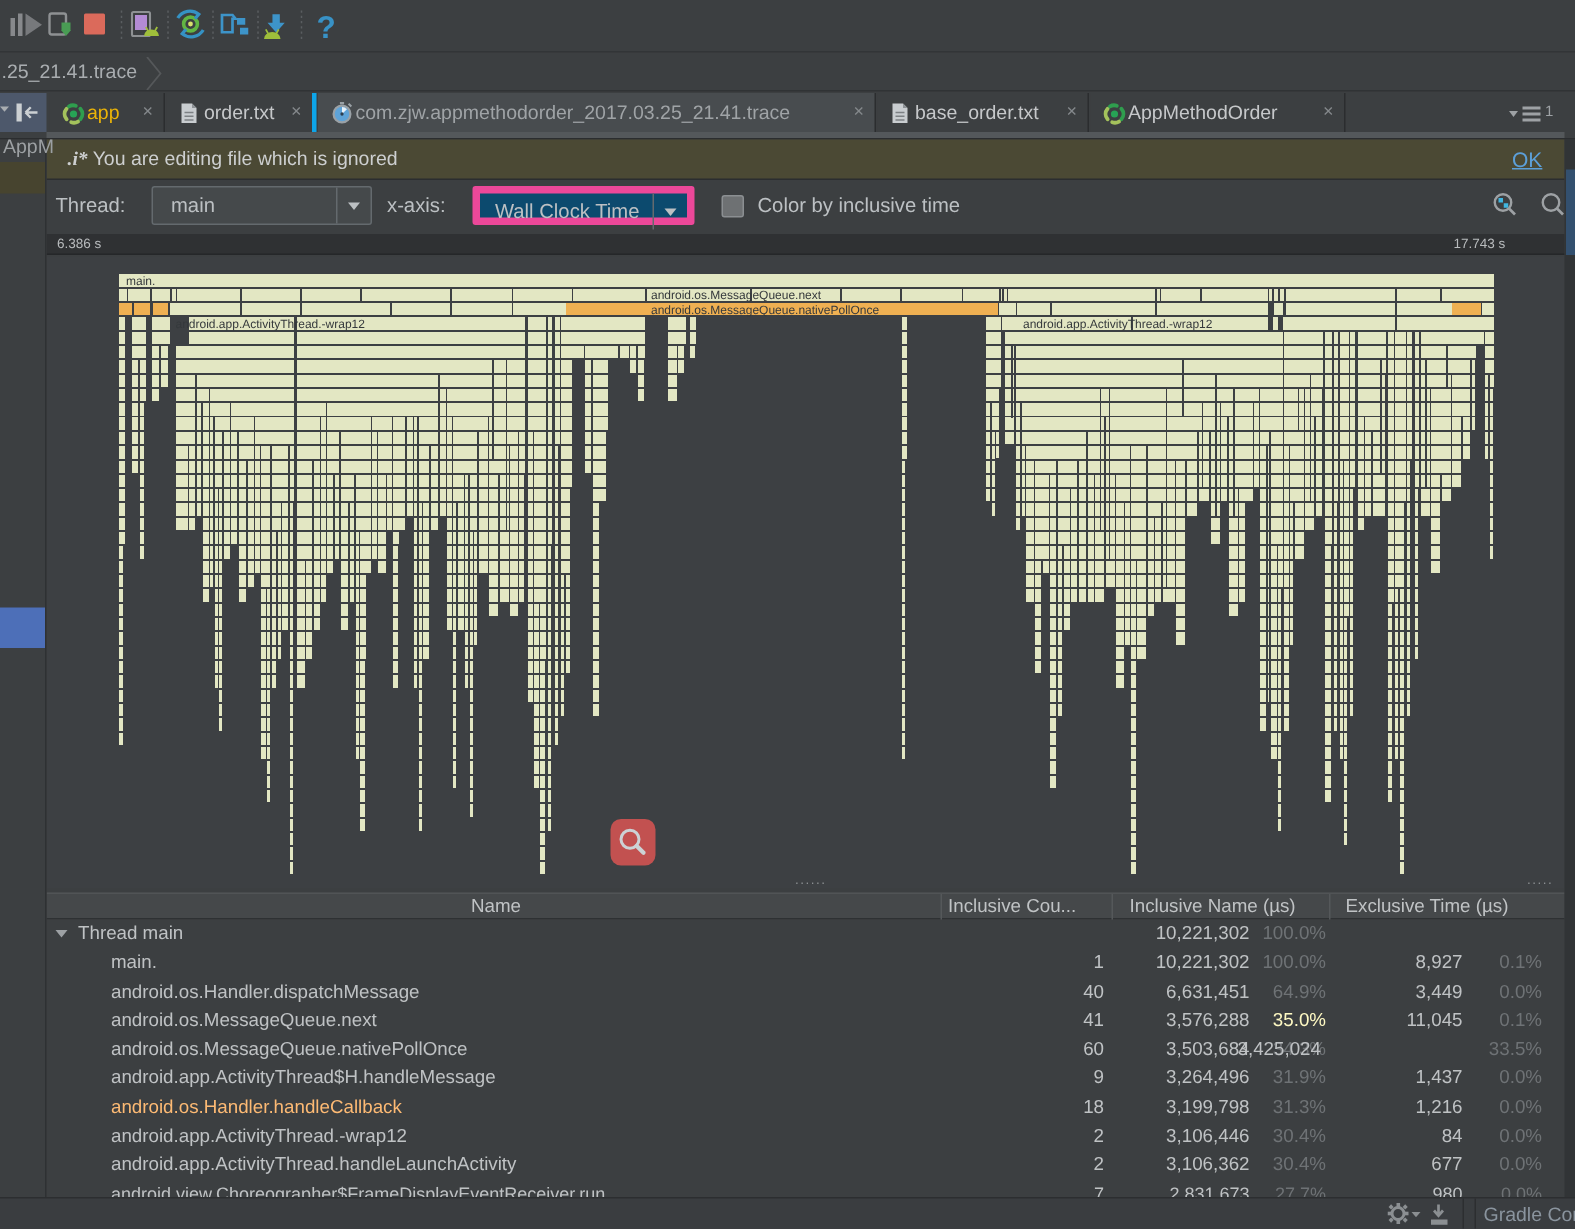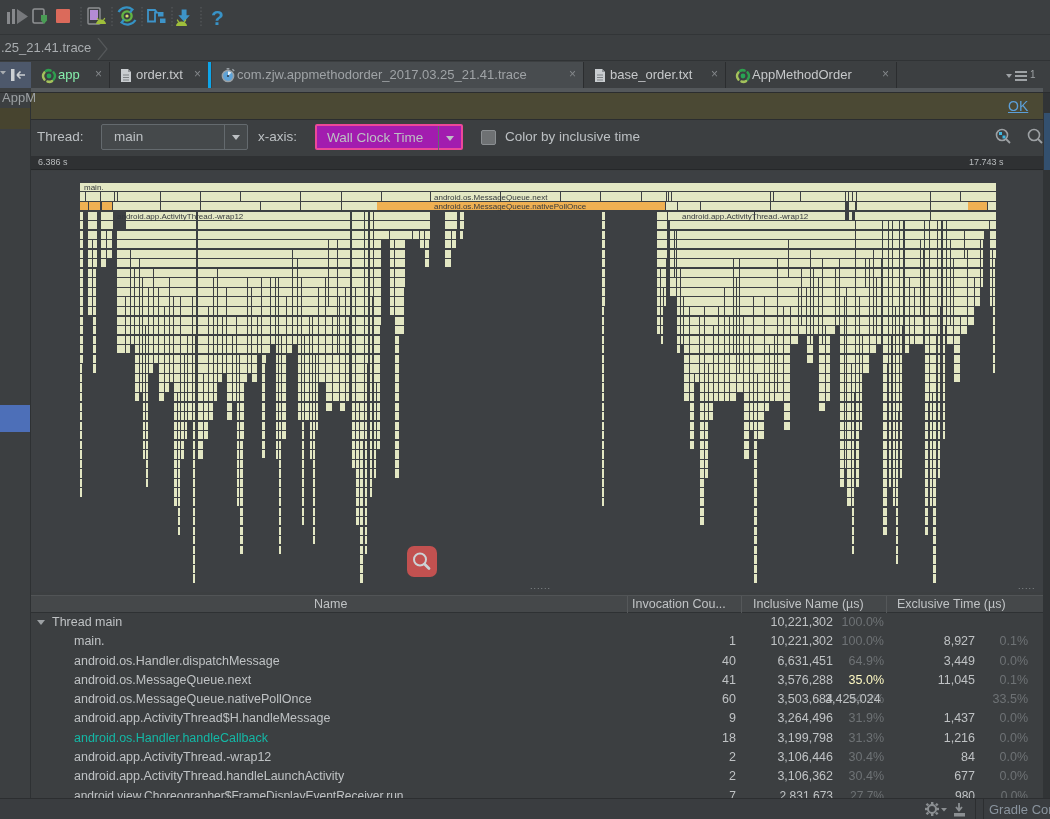--- a/index.html
+++ b/index.html
@@ -76,21 +76,21 @@
 <div class="abs" style="left:33px;top:62px;width:77px;height:26px;background:#3c3f41;border-right:1px solid #2b2d2f">
     <svg class="abs" style="left:8px;top:6px" width="16" height="16">
       <g fill="none" stroke-linecap="round">
         <path d="M12.6 4.5 A5.3 5.3 0 0 1 12.6 11.5" stroke="#2f9e4e" stroke-width="2.6"></path>
         <path d="M3.4 11.5 A5.3 5.3 0 0 1 3.4 4.5" stroke="#a4c25c" stroke-width="2.6"></path>
         <path d="M5 2.9 A5.3 5.3 0 0 1 9.5 2.5" stroke="#2f9e4e" stroke-width="2.6"></path>
         <path d="M11 13.1 A5.3 5.3 0 0 1 6.5 13.5" stroke="#a4c25c" stroke-width="2.6"></path>
       </g>
       <circle cx="8" cy="8" r="2.4" fill="#27a355"></circle>
     </svg>
-    <span class="abs" style="left:25px;top:5px;font-size:13px;color:#86efac;white-space:nowrap">app</span>
+    <span class="abs" style="left:25px;top:5px;font-size:13px;color:#eab308;white-space:nowrap">app</span>
     <span class="abs" style="right:7px;top:5px;font-size:12px;color:#84888b">×</span>
   </div>
 <div class="abs" style="left:111px;top:62px;width:100px;height:26px;background:#3c3f41;border-right:3px solid #0ea5e9">
     <svg class="abs" style="left:8px;top:6px" width="14" height="15">
       <path d="M2 1 h7 l3 3 v10 h-10 z" fill="#c9cdd0"></path>
       <path d="M9 1 l3 3 h-3 z" fill="#8e9296"></path>
       <g stroke="#7d8184" stroke-width="1">
         <line x1="4" y1="7" x2="10" y2="7"></line>
         <line x1="4" y1="9.5" x2="10" y2="9.5"></line>
         <line x1="4" y1="12" x2="10" y2="12"></line>
@@ -138,33 +138,34 @@
   </div>
 <div class="abs" style="right:8px;top:68px;width:36px;height:18px">
  <div class="abs" style="left:0;top:6px;width:0;height:0;border-left:3.5px solid transparent;border-right:3.5px solid transparent;border-top:4.5px solid #9ea2a5"></div>
  <div class="abs" style="left:9px;top:3px;width:12px;height:2px;background:#9ea2a5"></div>
  <div class="abs" style="left:9px;top:7px;width:12px;height:2px;background:#9ea2a5"></div>
  <div class="abs" style="left:9px;top:11px;width:12px;height:2px;background:#9ea2a5"></div>
  <span class="abs" style="left:24px;top:1px;font-size:10px;color:#9ea2a5">1</span>
 </div>
 
 <div class="abs" style="left:31px;top:93px;width:1012px;height:27px;background:#4b4934;border-bottom:1px solid #2b2d2f">
+ <span class="abs" style="left:14px;top:5px;font-size:13px;color:#cdcfd0"><i style="font-family:'Liberation Serif',serif;font-weight:bold">.i*</i> You are editing file which is ignored</span>
  <span class="abs" style="left:977px;top:5px;font-size:14px;color:#5c9fd8;text-decoration:underline">OK</span>
 </div>
 
 <div class="abs" style="left:31px;top:120px;width:1012px;height:36px;background:#3c3f41">
  <span class="abs" style="left:6px;top:9px;font-size:13.5px;color:#bcc0c3">Thread:</span>
  <div class="abs" style="left:70px;top:4px;width:147px;height:26px;background:#45494b;border:1px solid #646a6e;border-radius:2px">
    <span class="abs" style="left:12px;top:4px;font-size:13.5px;color:#bcc0c3">main</span>
    <div class="abs" style="right:0;top:0;width:23px;height:24px;border-left:1px solid #646a6e">
      <div class="tri-d abs" style="left:7px;top:10px"></div>
    </div>
  </div>
  <span class="abs" style="left:227px;top:9px;font-size:13.5px;color:#bcc0c3">x-axis:</span>
- <div class="abs" style="left:284px;top:4px;width:148px;height:26px;background:#a21caf;border:2px solid #ec4899;border-radius:2px">
+ <div class="abs" style="left:284px;top:4px;width:148px;height:26px;background:#0c4a6e;border:5px solid #ec4899;border-radius:2px">
    <span class="abs" style="left:10px;top:4px;font-size:13.5px;color:#bcc0c3">Wall Clock Time</span>
    <div class="abs" style="right:0;top:0;width:23px;height:24px;border-left:1px solid #646a6e">
      <div class="tri-d abs" style="left:7px;top:10px"></div>
    </div>
  </div>
  <div class="abs" style="left:450px;top:10px;width:15px;height:15px;background:#6e7173;border:1px solid #8b8f92;border-radius:2px"></div>
  <span class="abs" style="left:474px;top:9px;font-size:13.5px;color:#bcc0c3">Color by inclusive time</span>
  <svg class="abs" style="left:962px;top:6px" width="52" height="22">
   <circle cx="9" cy="9" r="5.5" fill="none" stroke="#9da1a4" stroke-width="1.6"></circle>
   <line x1="13" y1="13" x2="17" y2="17" stroke="#9da1a4" stroke-width="1.8"></line>
@@ -591,21 +592,21 @@
       <circle cx="13" cy="13.5" r="6" fill="none" stroke="#ccd2d5" stroke-width="2"></circle>
       <line x1="17.5" y1="18" x2="22" y2="22.5" stroke="#ccd2d5" stroke-width="2.8" stroke-linecap="round"></line>
     </svg>
 </div>
 <span class="abs" style="left:530px;top:581px;font-size:9px;color:#8b8f92;letter-spacing:1px">......</span>
 <span class="abs" style="left:1018px;top:581px;font-size:9px;color:#8b8f92;letter-spacing:1px">.....</span>
 
 <div class="abs" style="left:31px;top:595px;width:1012px;height:18px;background:#45484a;border-top:1px solid #515456;border-bottom:1px solid #2e3133">
  <span class="abs" style="left:283px;top:1px;font-size:12.5px;color:#c0c3c5">Name</span>
  <div class="abs" style="left:596px;top:0;width:1px;height:18px;background:#55585a"></div>
- <span class="abs" style="left:601px;top:1px;font-size:12.5px;color:#c0c3c5">Invocation Cou...</span>
+ <span class="abs" style="left:601px;top:1px;font-size:12.5px;color:#c0c3c5">Inclusive Cou...</span>
  <div class="abs" style="left:710px;top:0;width:1px;height:18px;background:#55585a"></div>
  <span class="abs" style="left:722px;top:1px;font-size:12.5px;color:#c0c3c5">Inclusive Name (µs)</span>
  <div class="abs" style="left:855px;top:0;width:1px;height:18px;background:#55585a"></div>
  <span class="abs" style="left:866px;top:1px;font-size:12.5px;color:#c0c3c5">Exclusive Time (µs)</span>
 </div>
 <div class="abs" style="left:31px;top:613px;width:1012px;height:185px;background:#3c3f41;overflow:hidden">
     <div class="abs" style="left:0;top:0px;width:1012px;height:19px;font-size:12.5px">
       <div class="abs" style="left:6px;top:7px;width:0;height:0;border-left:4.5px solid transparent;border-right:4.5px solid transparent;border-top:5.5px solid #9da1a4"></div>
       <span class="abs" style="left:21px;top:2px;color:#bfc2c4;white-space:nowrap">Thread main</span>
       <div class="abs" style="left:652px;top:2px;width:150px;text-align:right;color:#bfc2c4">10,221,302</div>
@@ -645,21 +646,21 @@
     </div>
     <div class="abs" style="left:0;top:96px;width:1012px;height:19px;font-size:12.5px">
       <span class="abs" style="left:43px;top:2px;color:#bfc2c4;white-space:nowrap">android.app.ActivityThread$H.handleMessage</span>
       <div class="abs" style="left:555px;top:2px;width:150px;text-align:right;color:#bfc2c4">9</div>
       <div class="abs" style="left:652px;top:2px;width:150px;text-align:right;color:#bfc2c4">3,264,496</div>
       <div class="abs" style="left:753px;top:2px;width:100px;text-align:right;color:#6e7275">31.9%</div>
       <div class="abs" style="left:794px;top:2px;width:150px;text-align:right;color:#bfc2c4">1,437</div>
       <div class="abs" style="left:897px;top:2px;width:100px;text-align:right;color:#6e7275">0.0%</div>
     </div>
     <div class="abs" style="left:0;top:116px;width:1012px;height:19px;font-size:12.5px">
-      <span class="abs" style="left:43px;top:2px;color:#14b8a6;white-space:nowrap">android.os.Handler.handleCallback</span>
+      <span class="abs" style="left:43px;top:2px;color:#fdba74;white-space:nowrap">android.os.Handler.handleCallback</span>
       <div class="abs" style="left:555px;top:2px;width:150px;text-align:right;color:#bfc2c4">18</div>
       <div class="abs" style="left:652px;top:2px;width:150px;text-align:right;color:#bfc2c4">3,199,798</div>
       <div class="abs" style="left:753px;top:2px;width:100px;text-align:right;color:#6e7275">31.3%</div>
       <div class="abs" style="left:794px;top:2px;width:150px;text-align:right;color:#bfc2c4">1,216</div>
       <div class="abs" style="left:897px;top:2px;width:100px;text-align:right;color:#6e7275">0.0%</div>
     </div>
     <div class="abs" style="left:0;top:135px;width:1012px;height:19px;font-size:12.5px">
       <span class="abs" style="left:43px;top:2px;color:#bfc2c4;white-space:nowrap">android.app.ActivityThread.-wrap12</span>
       <div class="abs" style="left:555px;top:2px;width:150px;text-align:right;color:#bfc2c4">2</div>
       <div class="abs" style="left:652px;top:2px;width:150px;text-align:right;color:#bfc2c4">3,106,446</div>

